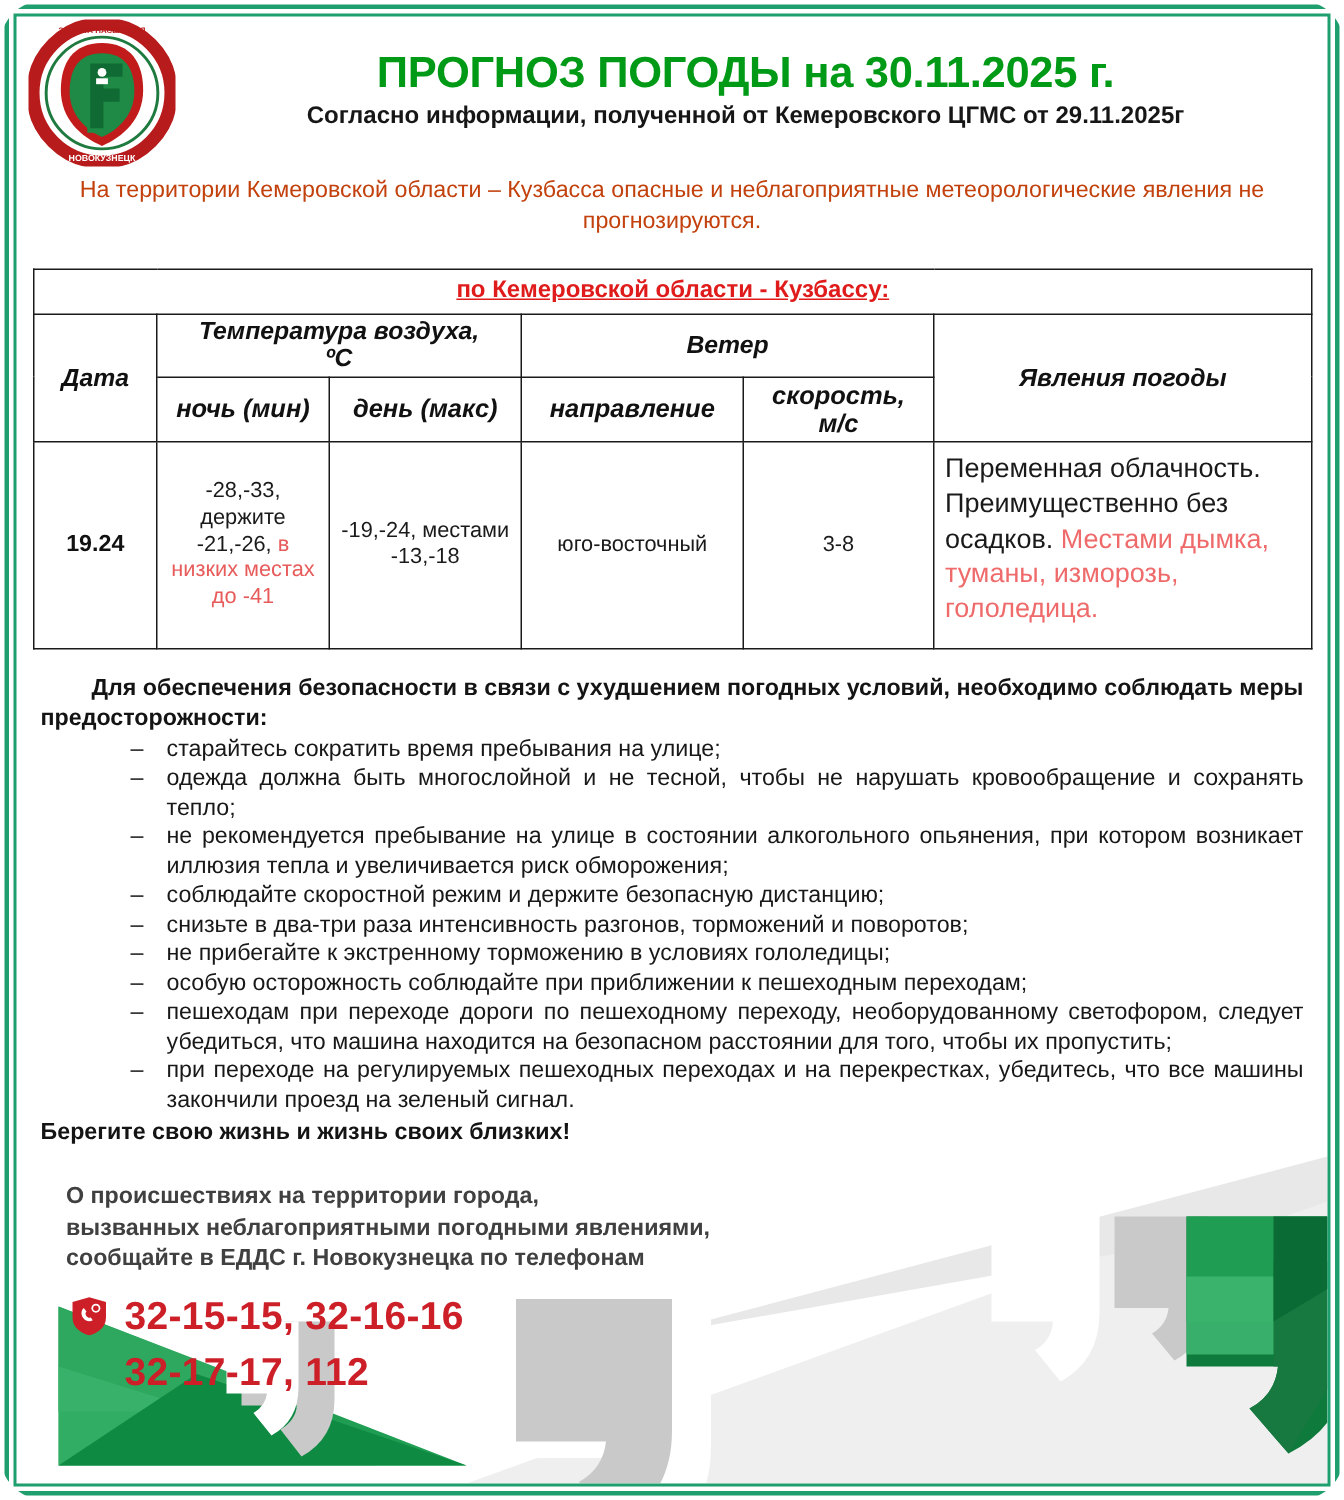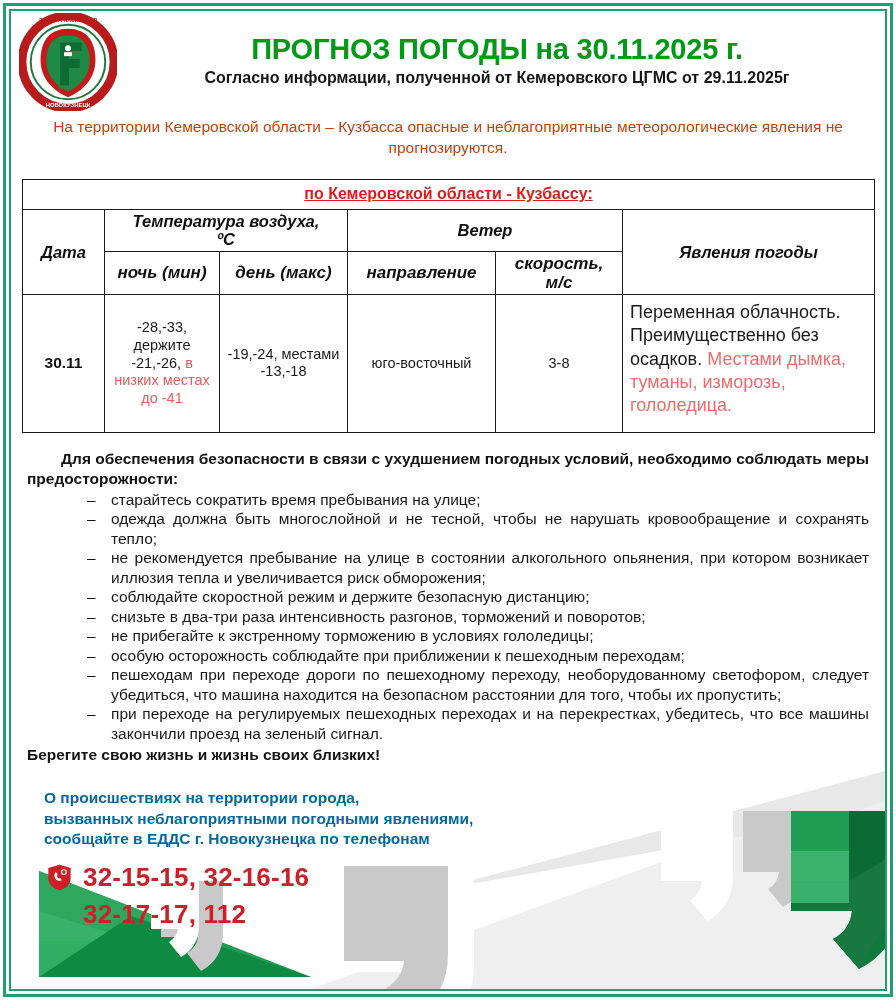--- a/index.html
+++ b/index.html
@@ -11,20 +11,21 @@
   body {
     font-family: "Liberation Sans", sans-serif;
   }
   #page {
     position: relative;
     width: 896px;
     height: 1000px;
     background: #ffffff;
     overflow: hidden;
     box-sizing: border-box;
+    border-radius: 30px;
   }
   
   .frame-outer {
     position: absolute;
     left: 3px; top: 3px;
     width: 890px; height: 994px;
     border: 3px solid #1f9e6e;
     box-sizing: border-box;
     pointer-events: none;
     z-index: 40;
@@ -197,21 +198,21 @@
     font-size: 15.5px;
     font-weight: bold;
     color: #141414;
   }
 
   
   .contact {
     margin: 24px 10px 0 33px;
     font-size: 15.5px;
     font-weight: bold;
-    color: #0369a1;
+    color: #404040;
     line-height: 1.32;
     position: relative;
     z-index: 15;
   }
   .phones {
     margin: 12px 0 0 36px;
     position: relative;
     z-index: 15;
     text-align: right;
   }
@@ -340,21 +341,21 @@
           <tr>
             <td class="hdr-sm">ночь (мин)</td>
             <td class="hdr-sm">день (макс)</td>
             <td class="hdr-sm">направление</td>
             <td class="hdr-sm">
               <span>скорость,</span><br>
               <span>м/с</span>
             </td>
           </tr>
           <tr style="height:138px">
-            <td class="cell-date">30.11</td>
+            <td class="cell-date">19.24</td>
             <td class="cell">
               <span>-28,-33, держите -21,-26,</span>
               <span class="red">в низких местах до -41</span>
             </td>
             <td class="cell">-19,-24, местами -13,-18</td>
             <td class="cell">юго-восточный</td>
             <td class="cell">3-8</td>
             <td class="cell-left" style="vertical-align:top; padding-top:6px !important;">
               <span>Переменная облачность. Преимущественно без осадков. </span><span class="red-strong">Местами дымка, туманы, изморозь, гололедица.</span>
             </td>

